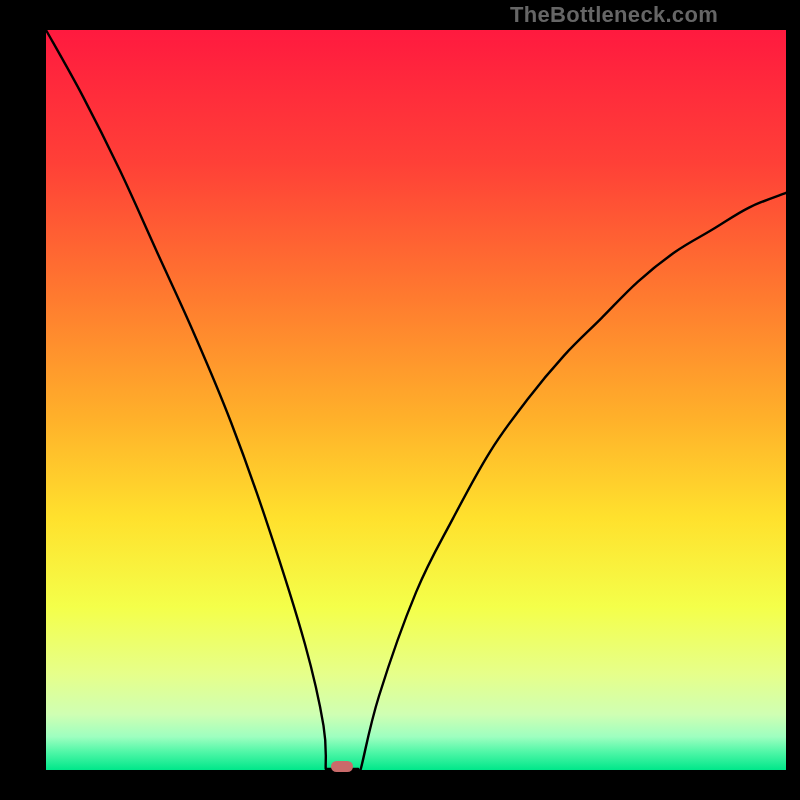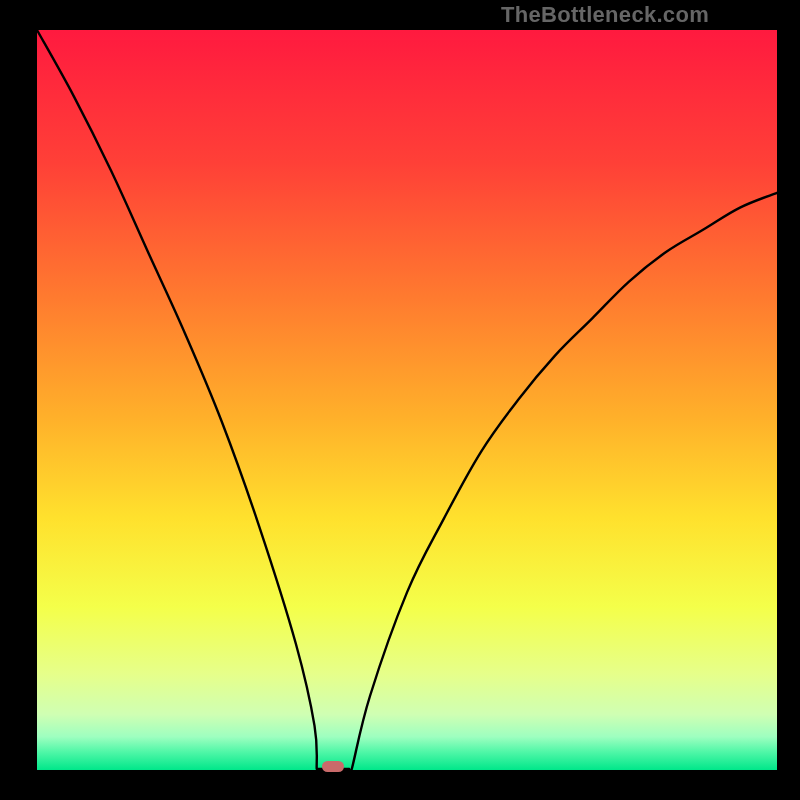--- a/index.html
+++ b/index.html
@@ -6,21 +6,21 @@
     margin: 0;
     padding: 0;
     width: 800px;
     height: 800px;
     background: #000000;
     overflow: hidden;
     font-family: Arial, Helvetica, sans-serif;
   }
   .frame {
     position: absolute;
-    left: 7px;
+    left: 16px;
     top: 0;
     width: 716px;
     height: 800px;
     background: #000000;
   }
   .watermark {
     position: absolute;
     top: 2px;
     right: 14px;
     font-size: 22px;

